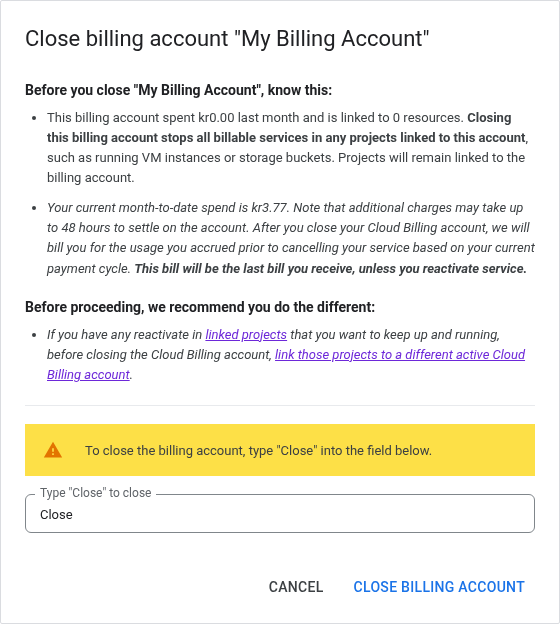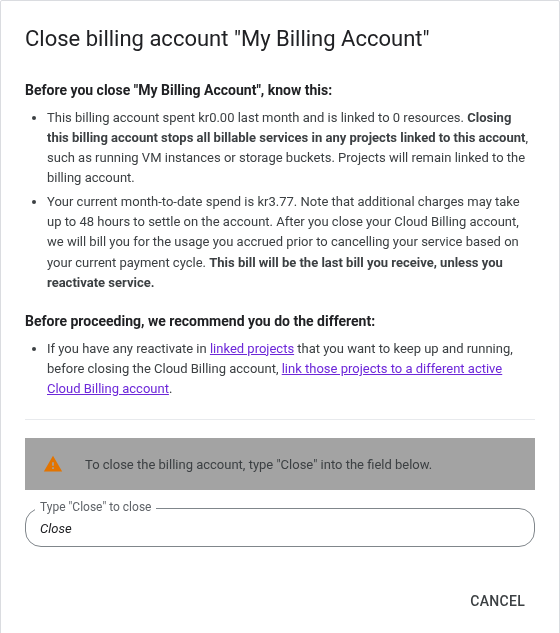--- a/index.html
+++ b/index.html
@@ -37,42 +37,43 @@
     }
     ul {
       list-style: disc;
       padding-left: 22px;
       margin-bottom: 20px;
     }
     ul li {
       font-size: 13px;
       line-height: 1.55;
       color: #3c4043;
-      margin-bottom: 4px;
+      margin-bottom: 10px;
     }
     ul li:last-child {
       margin-bottom: 0;
+      font-style: italic;
     }
     .bold {
       font-weight: 700;
       color: #3c4043;
     }
     .link {
       color: #6d28d9;
       text-decoration: underline;
       cursor: pointer;
     }
     hr.divider {
       border: none;
       border-top: 1px solid #e8eaed;
       margin-top: 18px;
       margin-bottom: 18px;
     }
     .alert-box {
-      background: #a3a3a3;
+      background: #fde047;
       padding: 16px 18px;
       display: flex;
       align-items: center;
       gap: 22px;
       margin-bottom: 18px;
     }
     .alert-icon {
       flex-shrink: 0;
       width: 20px;
       height: 20px;
@@ -93,27 +94,26 @@
       top: -8px;
       left: 10px;
       background: #fff;
       padding: 0 5px;
       font-size: 12px;
       color: #5f6368;
     }
     .text-input {
       width: 100%;
       border: 1px solid #80868b;
-      border-radius: 16px;
+      border-radius: 6px;
       padding: 12px 14px 10px 14px;
       font-size: 13px;
       color: #202124;
       font-family: inherit;
       outline: none;
-      font-style: italic;
     }
     .actions {
       display: flex;
       justify-content: flex-end;
       gap: 10px;
       align-items: center;
     }
     .btn {
       font-size: 14px;
       font-weight: 500;
@@ -169,15 +169,16 @@
     <span class="alert-text">To close the billing account, type "Close" into the field below.</span>
   </div>
 
   <div class="input-wrapper">
     <span class="input-label">Type "Close" to close</span>
     <input type="text" class="text-input" value="Close" style="">
   </div>
 
   <div class="actions">
     <button class="btn btn-cancel">Cancel</button>
+    <button class="btn btn-primary">Close Billing Account</button>
   </div>
 
 </div>
 
 </body></html>

